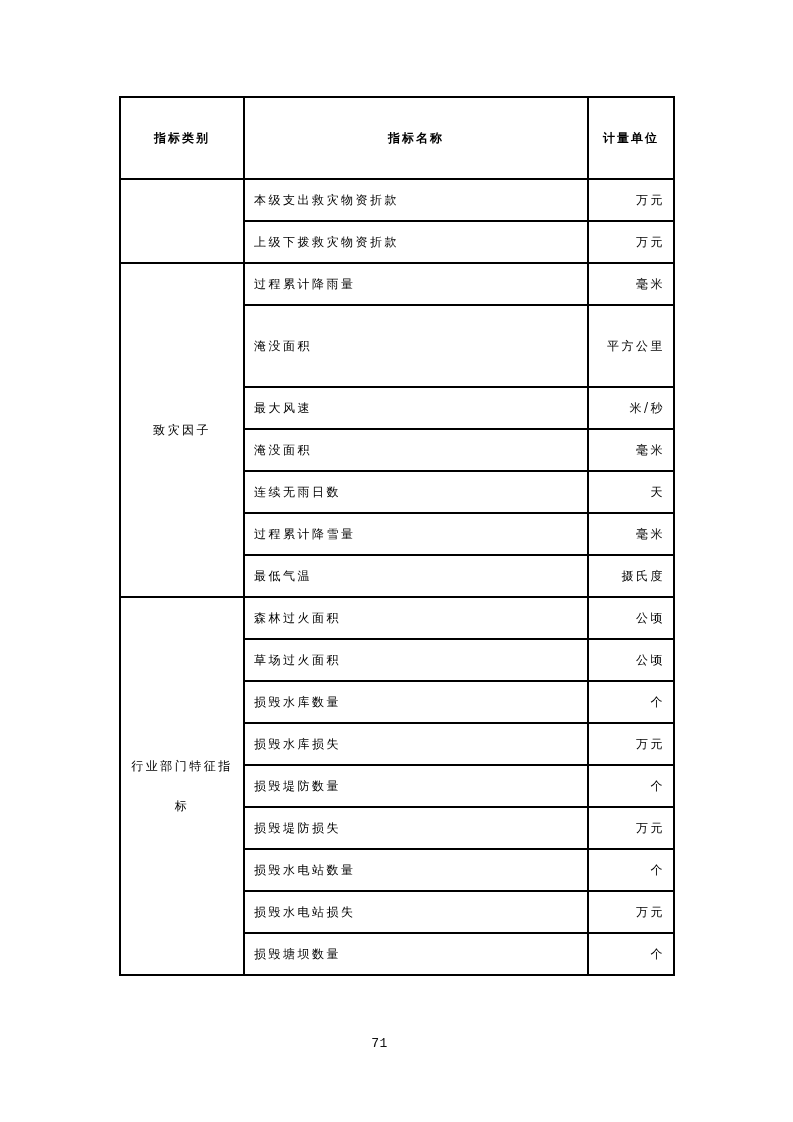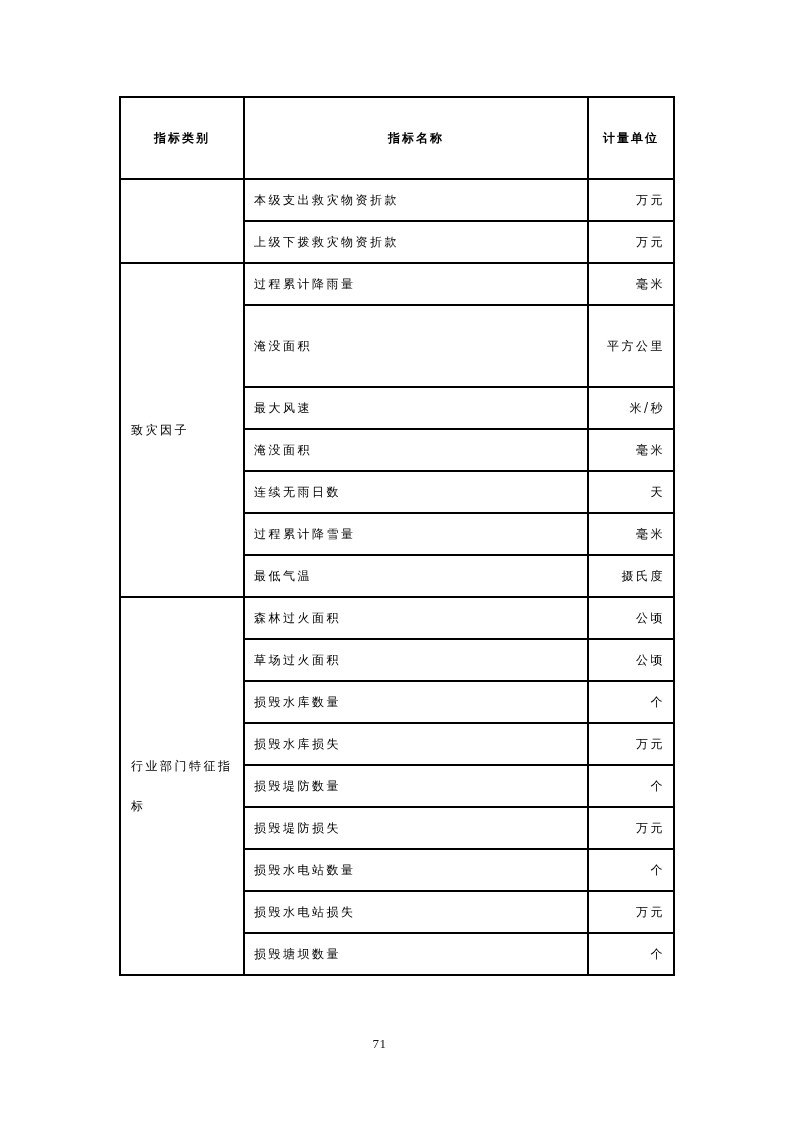--- a/index.html
+++ b/index.html
@@ -44,40 +44,41 @@
   table.indicator-table th {
     height: 82px;
     font-weight: bold;
     text-align: center;
     letter-spacing: 2px;
     padding: 0 0;
   }
   table.indicator-table th.h-unit { padding: 0 10px; }
   table.indicator-table td { height: 40px; }
   td.cat  {
+    text-align: center;
     padding: 0 10px;
   }
   td.name {
     text-align: left;
     padding-left: 9px;
     padding-right: 18px;
   }
   td.unit {
     text-align: right;
     padding: 0 8px;
   }
   tr.tall td { height: 82px; }
 
   .page-number {
     position: absolute;
     left: 0;
     top: 1036px;
     width: 759px;
     text-align: center;
-    font-family: Liberation Serif, serif;
+    font-family: Liberation Mono, monospace;
     font-size: 13px;
     color: #111;
     letter-spacing: 0.5px;
   }
 </style>
 </head>
 <body>
 
 <div class="page">
 

